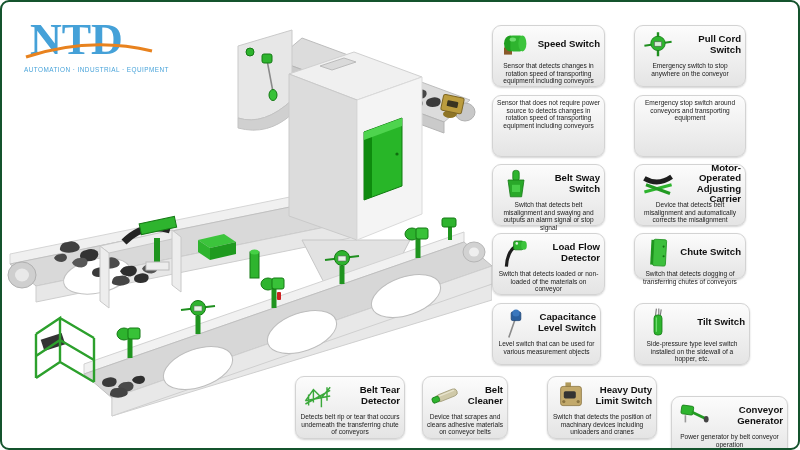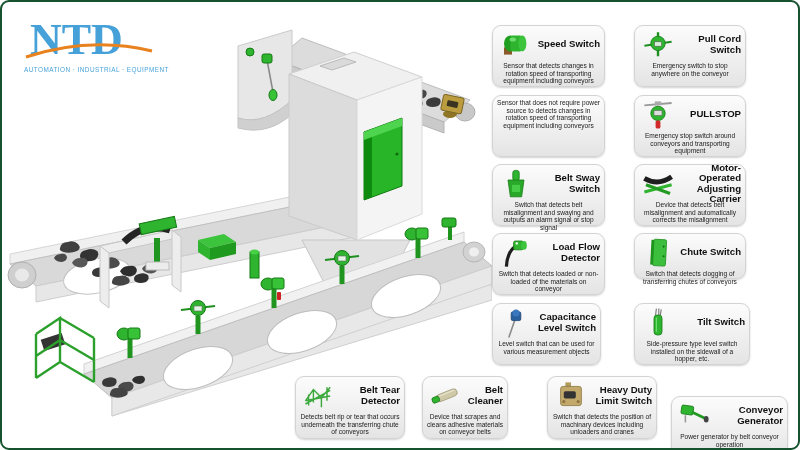--- a/index.html
+++ b/index.html
@@ -217,32 +217,20 @@
       <span class="tt">Pull Cord Switch</span>
     </div>
     <div class="dd">Emergency switch to stop anywhere on the conveyor</div>
   </div>
 
   <div class="card" style="left:490px;top:93px;width:113px;height:62px">
     <div class="dd">Sensor that does not require power source to detects changes in rotation speed of transporting equipment including conveyors</div>
   </div>
 
   <div class="card" style="left:632px;top:93px;width:112px;height:62px">
-    <div class="ct">
-      <span class="ci">
-        <svg width="36" height="32" viewBox="0 0 40 40">
-          <line x1="3" y1="8" x2="37" y2="5" stroke="#999999" stroke-width="2.4"></line>
-          <rect x="16" y="3" width="8" height="5" fill="#aaaaaa"></rect>
-          <circle cx="20" cy="18" r="9" fill="#2eb42e" stroke="#157a15"></circle>
-          <rect x="15" y="14.5" width="10" height="6" fill="#dddddd" stroke="#666666" stroke-width=".7"></rect>
-          <rect x="17" y="27" width="6" height="10" rx="2" fill="#d22a2a"></rect>
-        </svg>
-      </span>
-      <span class="tt">PULLSTOP</span>
-    </div>
     <div class="dd">Emergency stop switch around conveyors and transporting equipment</div>
   </div>
 
   <div class="card" style="left:490px;top:162px;width:113px;height:62px">
     <div class="ct">
       <span class="ci">
         <svg width="36" height="32" viewBox="0 0 40 40">
           <rect x="16" y="3" width="8" height="13" rx="3" fill="#2eb42e" stroke="#157a15"></rect>
           <polygon points="10,15 30,15 27,36 13,36" fill="#29a829" stroke="#157a15"></polygon>
           <rect x="15" y="21" width="10" height="9" fill="#47cc47"></rect>

